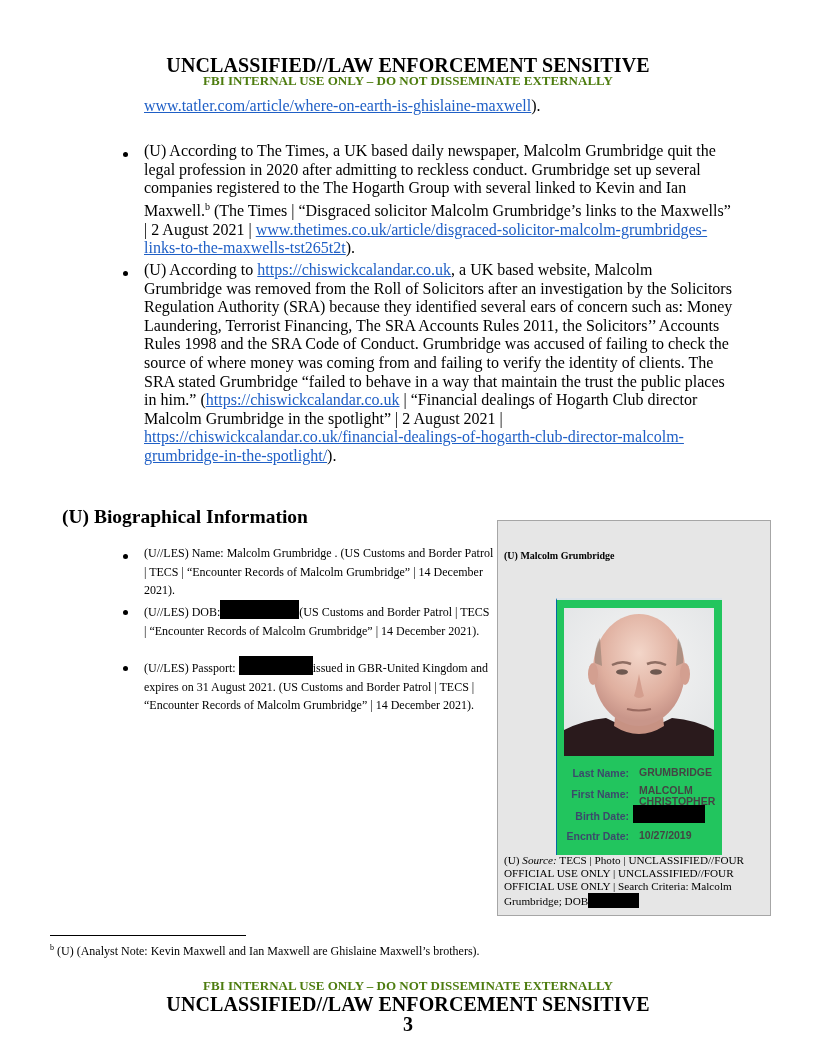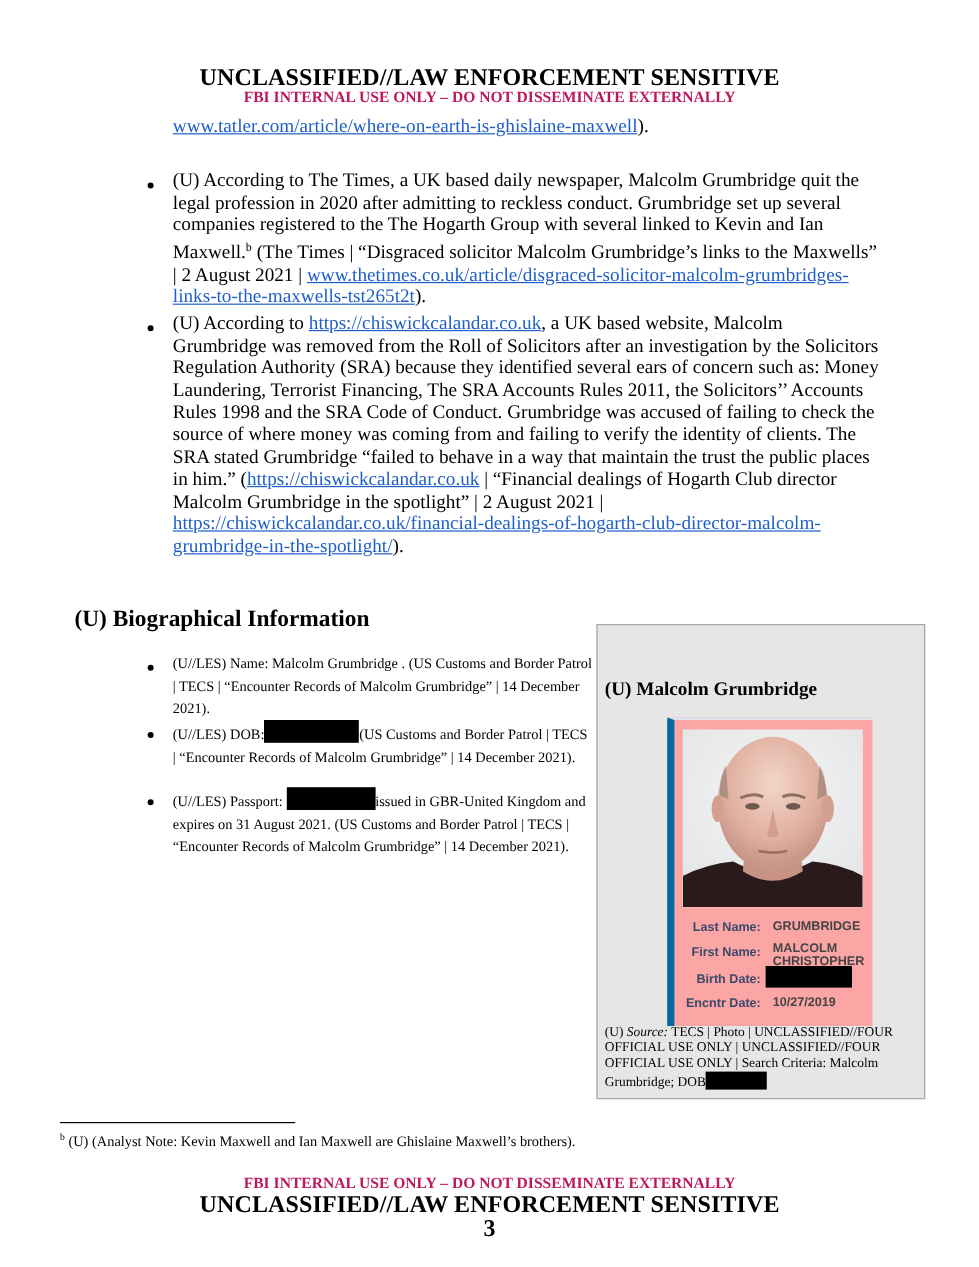--- a/index.html
+++ b/index.html
@@ -8,42 +8,42 @@
     font-family: "Liberation Serif", "DejaVu Serif", serif;
     color: #000;
   }
   .abs { position: absolute; }
   .hdr-black {
     left: 0; width: 816px; text-align: center;
     font-weight: bold; font-size: 20px; letter-spacing: 0.1px;
   }
   .hdr-red {
     left: 0; width: 816px; text-align: center;
-    font-weight: bold; font-size: 13px; color: #be185d;
+    font-weight: bold; font-size: 13px; color: #4d7c0f;
   }
   .body-text { font-size: 16px; line-height: 18.6px; }
   a.lnk { color: #1f5fc6; text-decoration: underline; }
   .bullet-dot {
     position: absolute; width: 5px; height: 5px; border-radius: 50%; background: #000;
   }
   .para { position: absolute; left: 144px; width: 590px; }
   .section-title {
     left: 62px; top: 506px; font-size: 19.5px; font-weight: bold;
   }
   .bio-para { position: absolute; left: 144px; width: 350px; font-size: 12px; line-height: 18.6px; }
   .redact { display: inline-block; background: #000; vertical-align: -3px; }
   .sidebox {
     left: 497px; top: 520px; width: 274px; height: 396px;
     background: #e6e6e6; border: 1px solid #a6a6a6; box-sizing: border-box;
   }
   .sb-class { position: absolute; left: 6px; top: 4px; width: 260px; font-size: 13.5px; line-height: 15.5px; }
-  .sb-title { position: absolute; left: 6px; top: 45px; font-size: 16px; font-weight: bold; }
+  .sb-title { position: absolute; left: 6px; top: 29px; font-size: 10px; font-weight: bold; }
   .photo-card {
     position: absolute; left: 58px; top: 77px; width: 165px; height: 255px;
-    background: #fca5a5; border-top: 2px solid #dde3ea; border-left: 6px solid #0369a1;
+    background: #22c55e; border-top: 2px solid #dde3ea; border-left: 1px solid #0369a1;
   }
   .photo {
     position: absolute; left: 7px; top: 8px; width: 150px; height: 148px; overflow: hidden;
     background: #eceef0;
   }
   .rec-row { position: absolute; font-family: "Liberation Sans", "DejaVu Sans", sans-serif; font-size: 10.5px; }
   .rec-label { position: absolute; text-align: right; width: 72px; color: #3b4a6b; font-weight: bold; }
   .rec-value { position: absolute; left: 82px; color: #444; line-height: 11px; font-weight: bold; }
   .sb-source { position: absolute; left: 6px; top: 333px; width: 262px; font-size: 11.2px; line-height: 13px; }
   .fn-rule { left: 50px; top: 935px; width: 196px; height: 1px; background: #000; }

